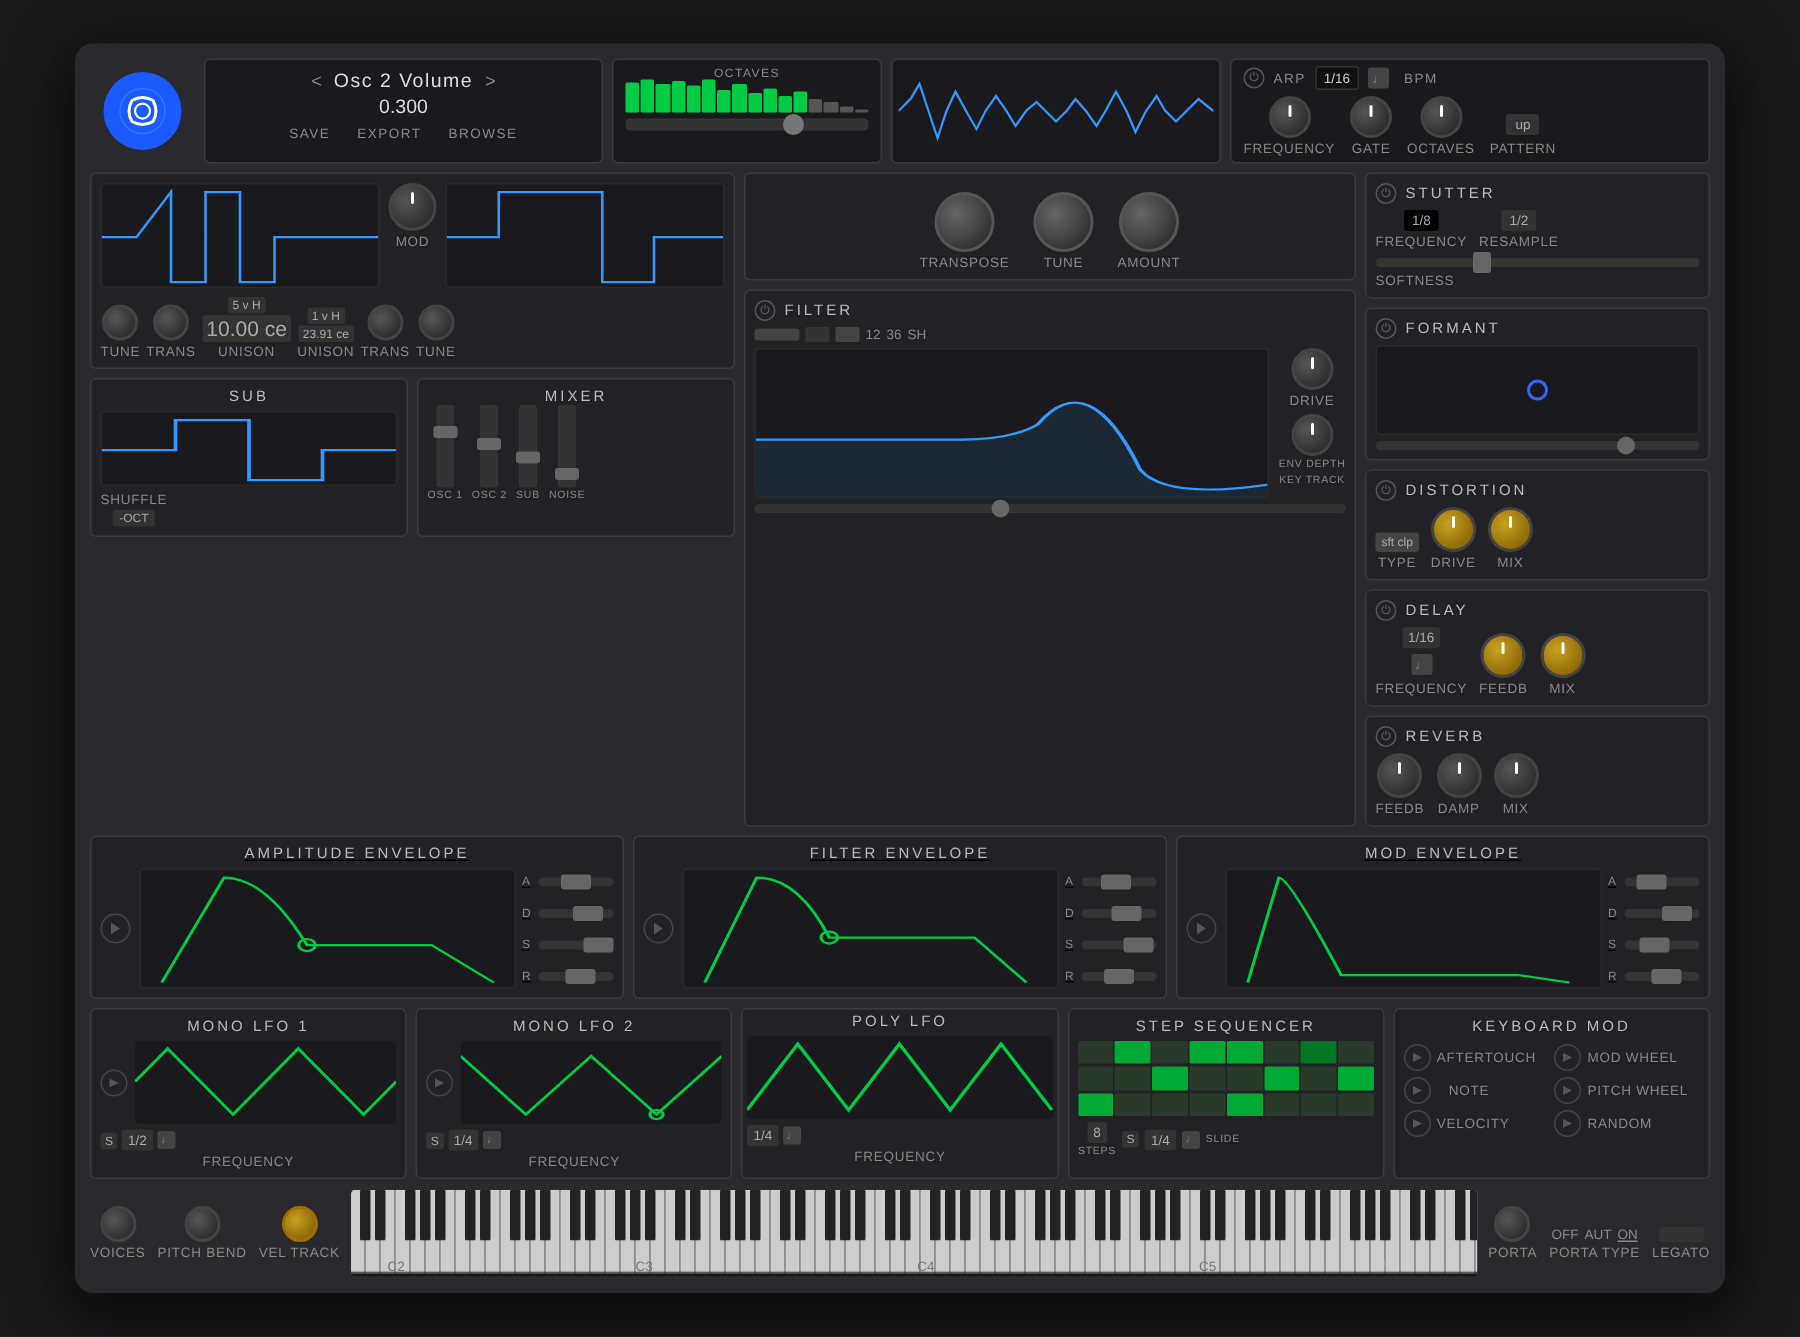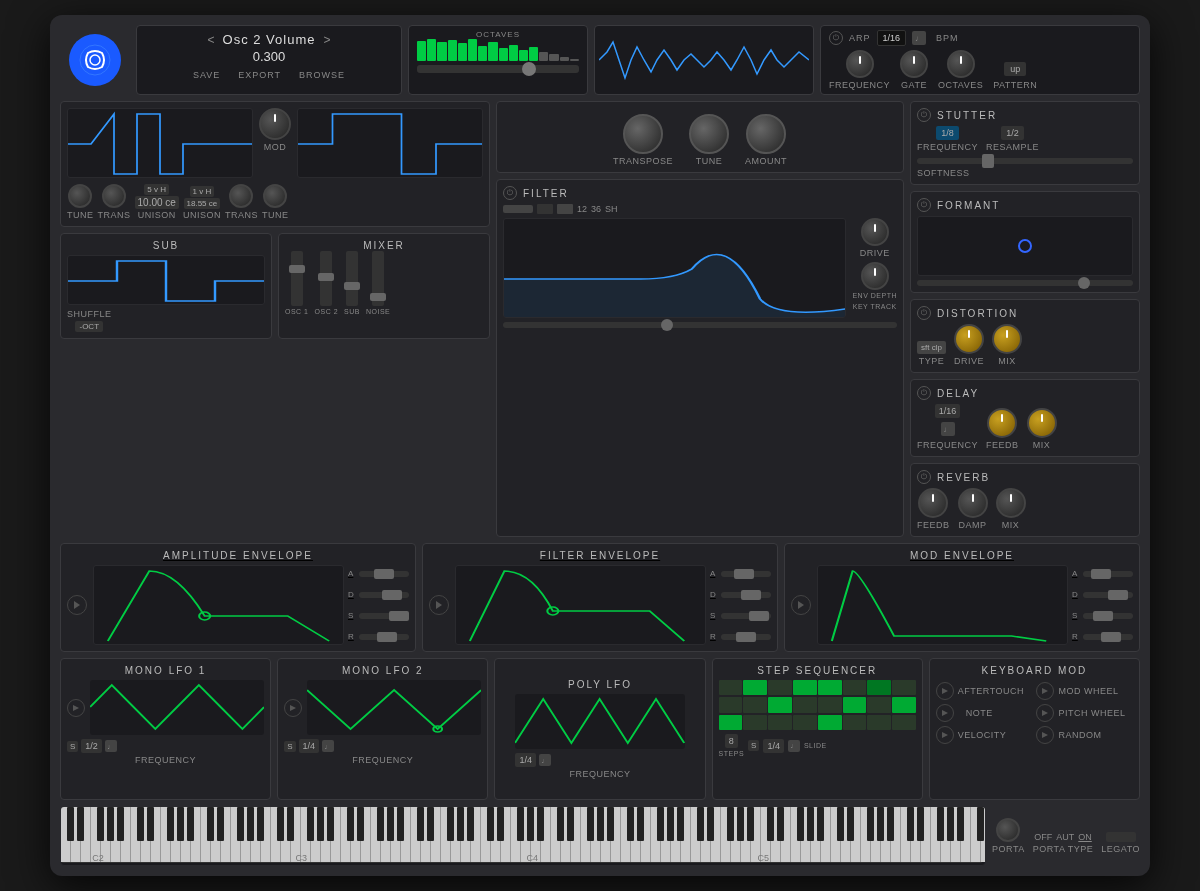--- a/index.html
+++ b/index.html
@@ -343,28 +343,28 @@
             <span class="label">TUNE</span>
           </div>
           <div class="col">
             <div class="knob-small"></div>
             <span class="label">TRANS</span>
           </div>
           <div style="display:flex;flex-direction:column;gap:1px;align-items:center;">
             <div style="background:#333;color:#aaa;font-size:8px;padding:1px 3px;border-radius:2px;">
               <span>5 v</span> <span>H</span>
             </div>
-            <div style="background:#333;color:#aaa;font-size:10px;padding:1px 3px;border-radius:2px;">10.00 ce</div>
+            <div style="background:#333;color:#aaa;font-size:14px;padding:1px 3px;border-radius:2px;">10.00 ce</div>
             <span class="label">UNISON</span>
           </div>
           <div style="display:flex;flex-direction:column;gap:1px;align-items:center;">
             <div style="background:#333;color:#aaa;font-size:8px;padding:1px 3px;border-radius:2px;">
               <span>1 v</span> <span>H</span>
             </div>
-            <div style="background:#333;color:#aaa;font-size:8px;padding:1px 3px;border-radius:2px;">18.55 ce</div>
+            <div style="background:#333;color:#aaa;font-size:8px;padding:1px 3px;border-radius:2px;">23.91 ce</div>
             <span class="label">UNISON</span>
           </div>
           <div class="col">
             <div class="knob-small"></div>
             <span class="label">TRANS</span>
           </div>
           <div class="col">
             <div class="knob-small"></div>
             <span class="label">TUNE</span>
           </div>
@@ -486,21 +486,21 @@
 
     <div style="display:flex;flex-direction:column;gap:6px;">
 
       <div class="panel" style="padding:6px;">
         <div style="display:flex;align-items:center;gap:6px;margin-bottom:4px;">
           <div class="power-btn">⏻</div>
           <span class="section-title">STUTTER</span>
         </div>
         <div style="display:flex;gap:8px;margin-bottom:6px;">
           <div class="col">
-            <div style="background:#0c4a6e;color:#aaa;font-size:9px;padding:2px 5px;border-radius:2px;">1/8</div>
+            <div style="background:#000000;color:#aaa;font-size:9px;padding:2px 5px;border-radius:2px;">1/8</div>
             <span class="label">FREQUENCY</span>
           </div>
           <div class="col">
             <div style="background:#333;color:#aaa;font-size:9px;padding:2px 5px;border-radius:2px;">1/2</div>
             <span class="label">RESAMPLE</span>
           </div>
         </div>
 
         <div style="height:6px;background:#333;border-radius:3px;position:relative;margin-bottom:4px;">
           <div style="position:absolute;left:30%;top:-4px;width:12px;height:14px;background:#666;border-radius:2px;"></div>
@@ -781,21 +781,21 @@
       <div style="display:flex;gap:3px;align-items:center;margin-top:4px;">
         <div style="background:#333;color:#aaa;font-size:8px;padding:1px 3px;border-radius:2px;">S</div>
         <div style="background:#333;color:#aaa;font-size:9px;padding:2px 4px;border-radius:2px;">1/4</div>
         <div style="width:12px;height:12px;background:#444;border-radius:2px;display:flex;align-items:center;justify-content:center;cursor:pointer;">
             <span style="font-size:7px;color:#888;">♩</span>
           </div>
       </div>
       <span class="label" style="display:block;margin-top:2px;">FREQUENCY</span>
     </div>
 
-    <div class="panel" style="padding:20px;">
+    <div class="panel" style="padding:3px;">
       <div class="section-title" style="margin-bottom:4px;">POLY LFO</div>
       <div style="height:55px;background:#1a1a1e;border-radius:3px;overflow:hidden;margin-bottom:4px;">
         <svg width="100%" height="55" viewBox="0 0 120 55" preserveAspectRatio="none">
           <polyline points="0,49 20,5 40,49 60,5 80,49 100,5 120,49" fill="none" stroke="#00cc44" stroke-width="1.5"></polyline>
         </svg>
       </div>
       <div style="display:flex;gap:3px;align-items:center;">
         <div style="background:#333;color:#aaa;font-size:9px;padding:2px 4px;border-radius:2px;">1/4</div>
         <div style="width:12px;height:12px;background:#444;border-radius:2px;display:flex;align-items:center;justify-content:center;cursor:pointer;">
             <span style="font-size:7px;color:#888;">♩</span>
@@ -905,20 +905,34 @@
               </svg>
           </div>
           <span class="label">RANDOM</span>
         </div>
       </div>
     </div>
   </div>
 
   <div style="display:flex;gap:6px;align-items:center;">
 
+    <div style="display:flex;gap:8px;align-items:flex-end;">
+      <div class="col">
+        <div class="knob-small"></div>
+        <span class="label">VOICES</span>
+      </div>
+      <div class="col">
+        <div class="knob-small"></div>
+        <span class="label">PITCH BEND</span>
+      </div>
+      <div class="col">
+        <div class="knob-small knob-gold"></div>
+        <span class="label">VEL TRACK</span>
+      </div>
+    </div>
 
     <div style="flex:1;height:60px;background:#1a1a1e;border-radius:4px;border:1px solid #2a2a2e;position:relative;overflow:hidden;">
       <style>
       </style>
       
       <svg width="100%" height="58" viewBox="0 0 700 58" preserveAspectRatio="none">
 
         <rect x="0" y="0" width="698" height="56" fill="#333" rx="2"></rect>
 
         <text x="85" y="54" fill="#888" font-size="9" text-anchor="middle">C2</text>

